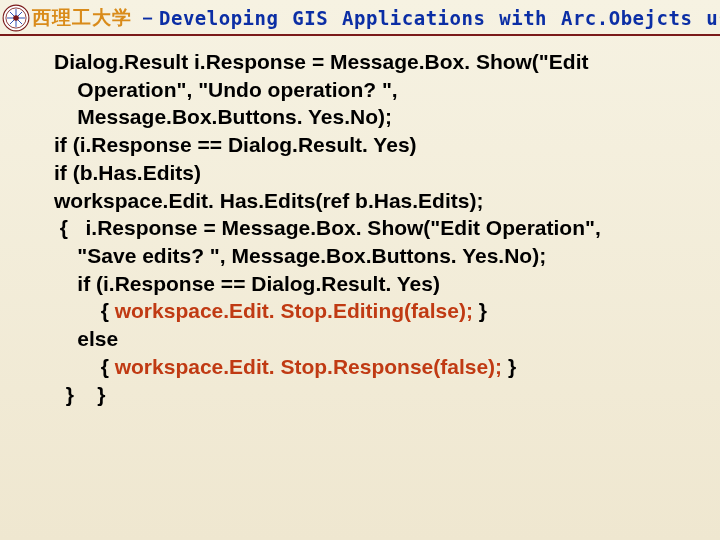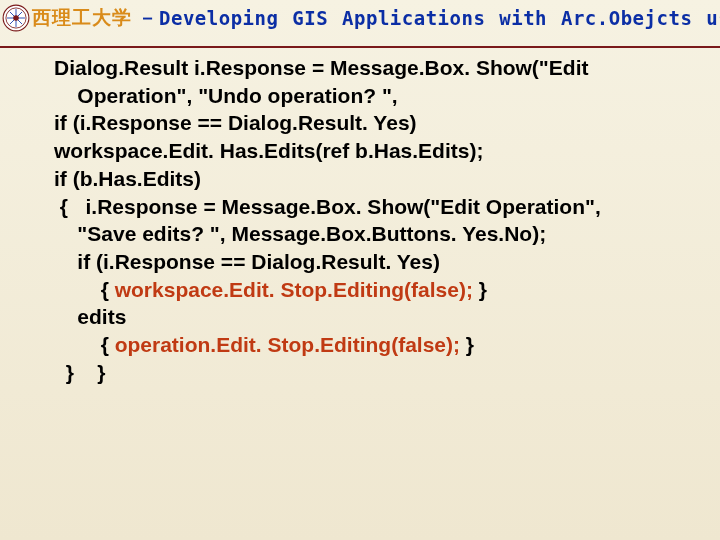--- a/index.html
+++ b/index.html
@@ -14,21 +14,21 @@
   .slide {
     width: 720px;
     height: 540px;
     background: linear-gradient(to bottom, #f6f2e2 0%, #efe7d0 100%);
     position: relative;
   }
   .header {
     height: 32px;
     display: flex;
     align-items: center;
-    padding: 2px 0 12px 0;
+    padding: 2px 0 0 0;
     white-space: nowrap;
     overflow: hidden;
     border-bottom: 2px solid #7a1a1a;
   }
   .logo {
     width: 28px;
     height: 28px;
     margin-left: 2px;
     flex-shrink: 0;
   }
@@ -50,21 +50,21 @@
   }
   .course {
     font-family: "SimHei", "Microsoft YaHei", monospace;
     color: #0b2ea5;
     font-size: 19px;
     font-weight: bold;
     word-spacing: 2px;
     letter-spacing: 0.5px;
   }
   .content {
-    padding: 6px 40px 0 54px;
+    padding: 12px 40px 0 54px;
     font-family: "Arial", sans-serif;
     font-weight: bold;
     font-size: 21px;
     line-height: 1.32;
     color: #000;
   }
   .content .line { white-space: pre; }
   .hl { color: #c03a13; }
 </style>
 </head>
@@ -85,25 +85,26 @@
       <circle cx="50" cy="50" r="10" fill="#7a1a1a"></circle>
     </svg>
     <span class="uni">西理工大学</span>
     <span class="dash">－</span>
     <span class="course">Developing GIS Applications with Arc.Obejcts using C#. NE</span>
   </div>
 
   <div class="content">
     <div class="line">Dialog.Result i.Response = Message.Box. Show("Edit</div>
     <div class="line">    Operation", "Undo operation? ",</div>
+    <div class="line">    Message.Box.Buttons. Yes.No);</div>
     <div class="line">if (i.Response == Dialog.Result. Yes)</div>
+    <div class="line">if (b.Has.Edits)</div>
     <div class="line">workspace.Edit. Has.Edits(ref b.Has.Edits);</div>
-    <div class="line">if (b.Has.Edits)</div>
     <div class="line"> {   i.Response = Message.Box. Show("Edit Operation",</div>
     <div class="line">    "Save edits? ", Message.Box.Buttons. Yes.No);</div>
     <div class="line">    if (i.Response == Dialog.Result. Yes)</div>
     <div class="line"><span>        { </span><span class="hl">workspace.Edit. Stop.Editing(false);</span><span> }</span></div>
-    <div class="line">    edits</div>
-    <div class="line"><span>        { </span><span class="hl">operation.Edit. Stop.Editing(false);</span><span> }</span></div>
+    <div class="line">    else</div>
+    <div class="line"><span>        { </span><span class="hl">workspace.Edit. Stop.Response(false);</span><span> }</span></div>
     <div class="line">  }    }</div>
   </div>
 
 </div>
 
 </body></html>

